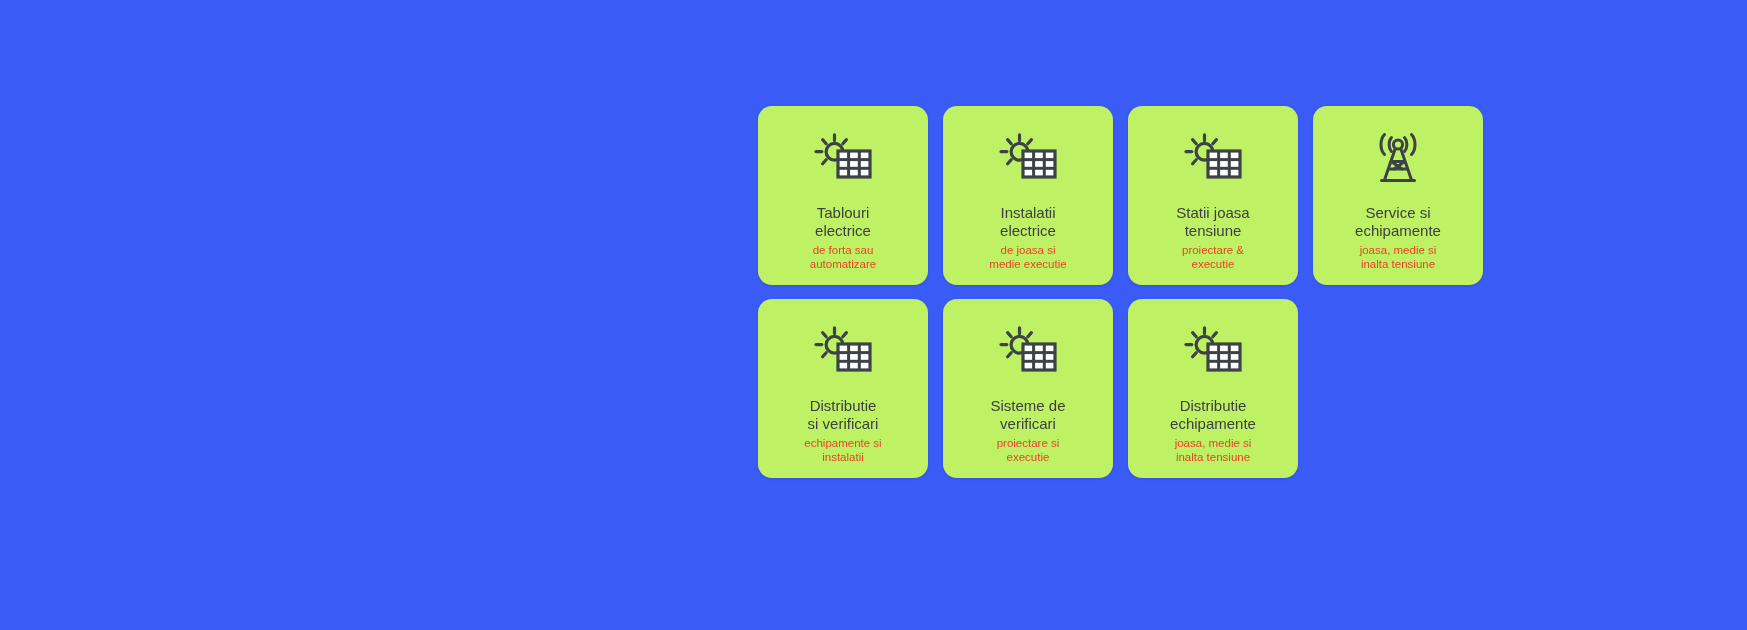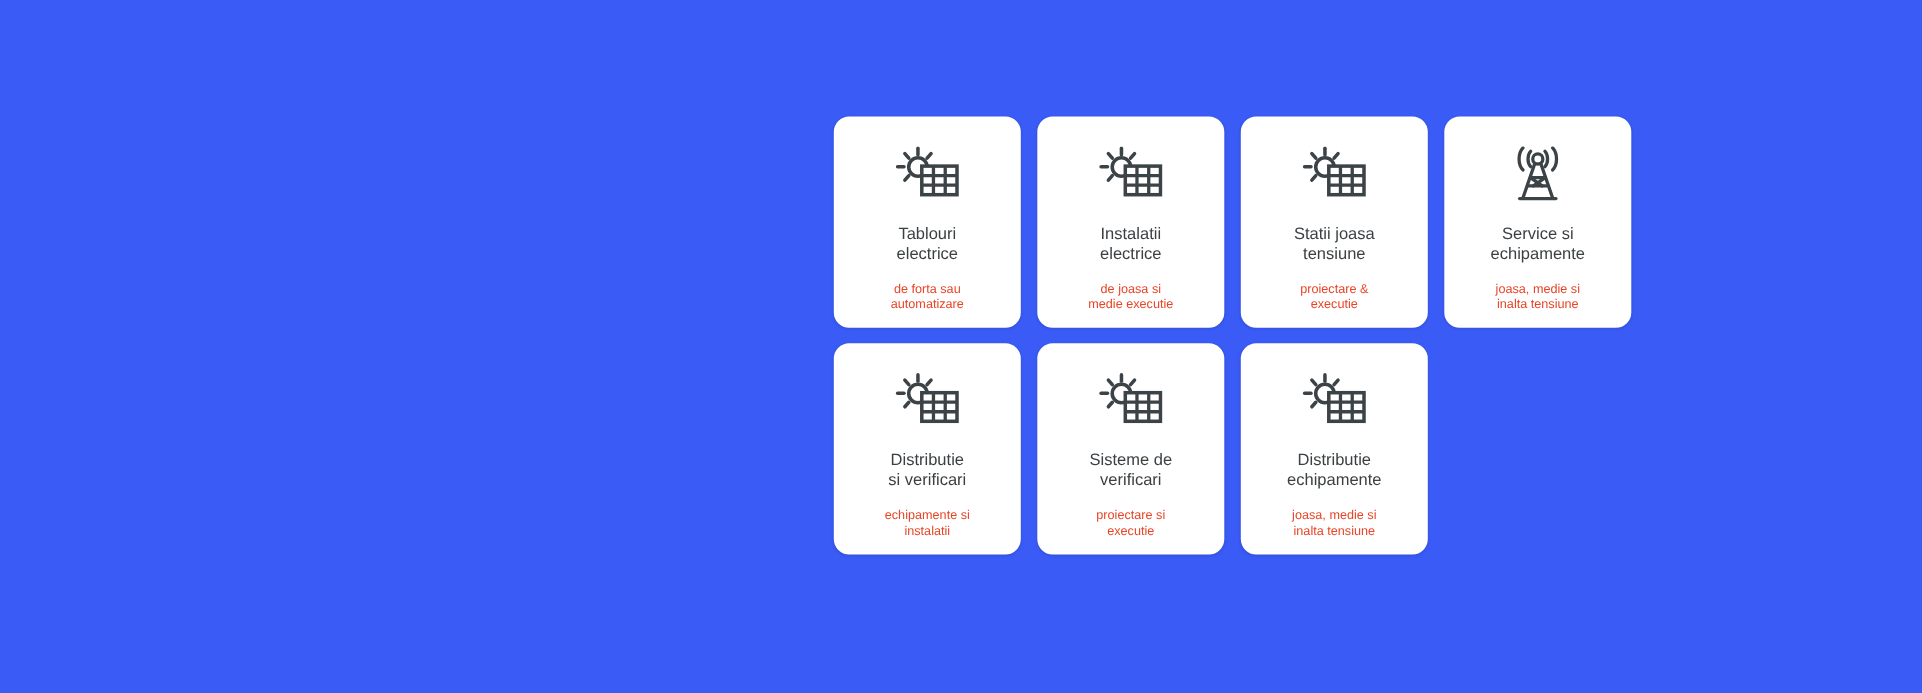--- a/index.html
+++ b/index.html
@@ -42,21 +42,21 @@
     width:725px;
   }
   .grid-row {
     display:flex;
     gap:15px;
     margin-bottom:14px;
   }
   .card {
     width:170px;
     min-height:168px;
-    background:#ffffff;
+    background:#bef264;
     border-radius:14px;
     padding:22px 10px 14px 10px;
     display:flex;
     flex-direction:column;
     align-items:center;
     box-shadow:0 1px 3px rgba(0,0,0,0.10);
   }
   .card-icon {
     height:62px;
     display:flex;
@@ -71,21 +71,21 @@
     line-height:18px;
     text-align:center;
     font-weight:400;
     white-space:pre-line;
   }
   .card-sub {
     color:#e84425;
     font-size:11.5px;
     line-height:13.5px;
     text-align:center;
-    margin-top:17px;
+    margin-top:4px;
     white-space:pre-line;
   }
 </style>
 </head>
 <body style="background: rgb(58, 91, 245);">
 
 <div class="stage">
 
 
   <div class="grid">

